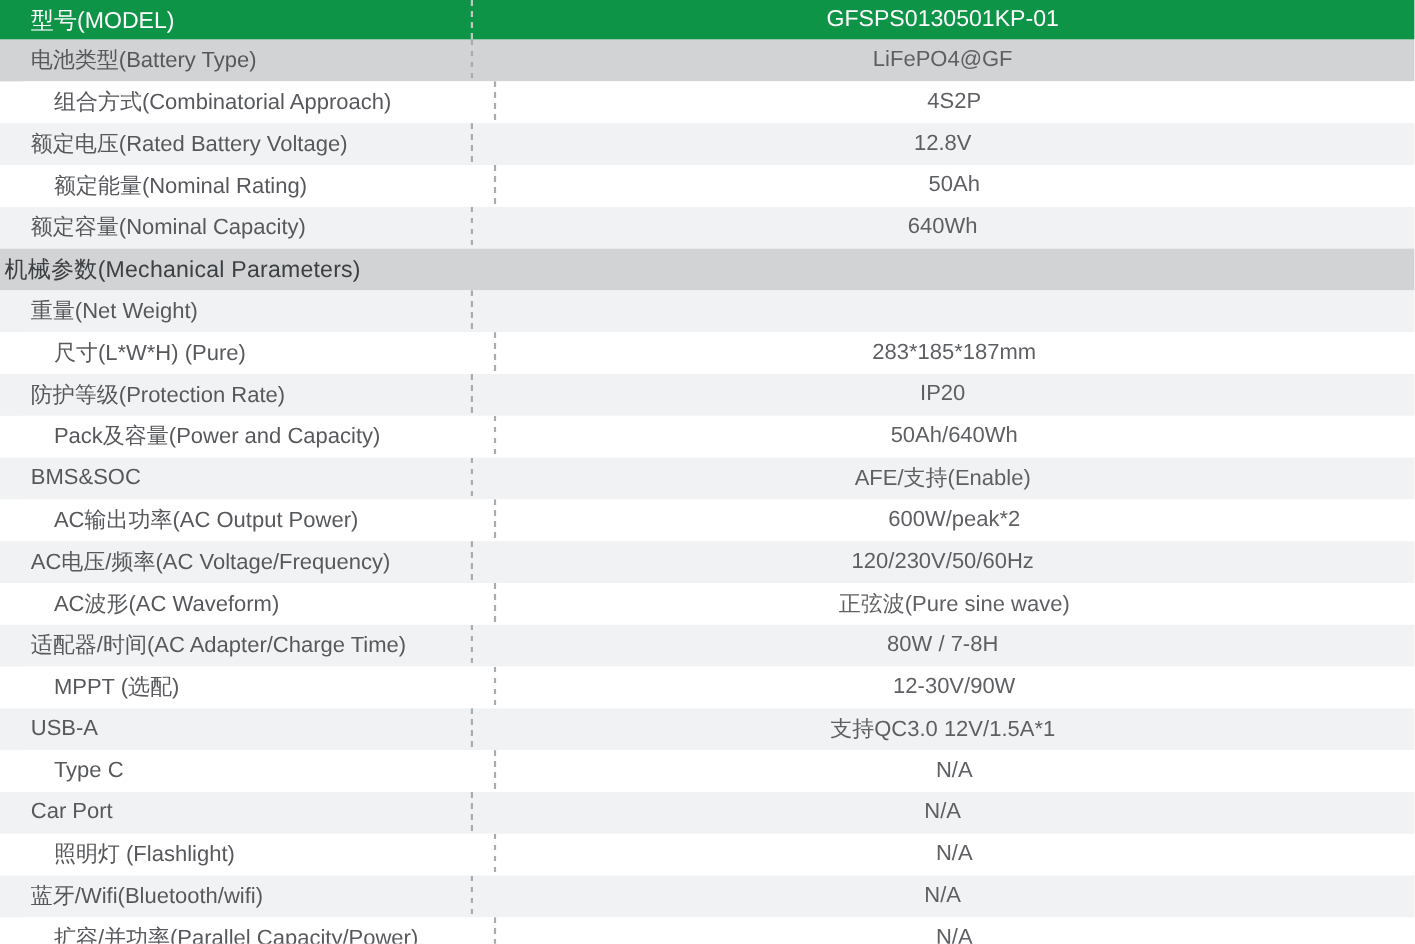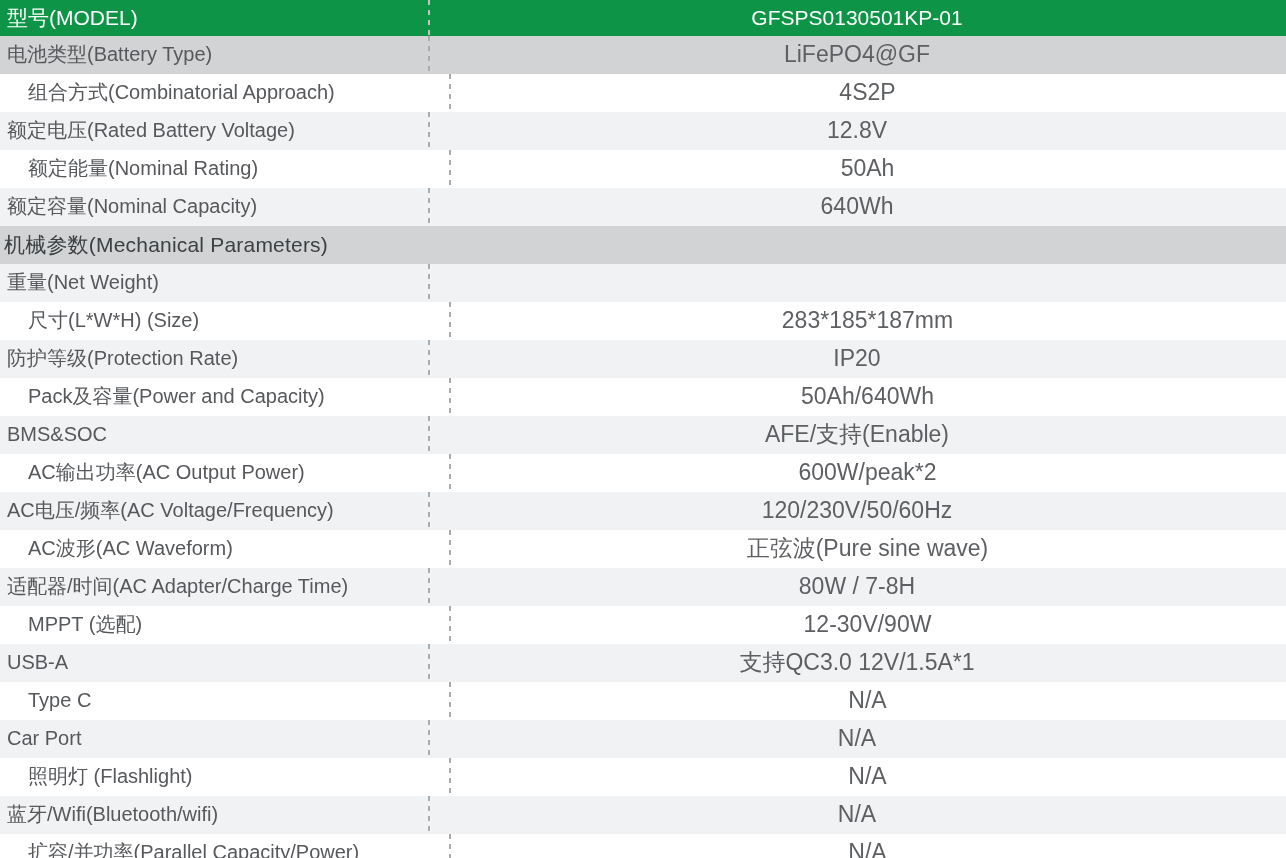--- a/index.html
+++ b/index.html
@@ -23,28 +23,28 @@
     display: flex;
     align-items: center;
     box-sizing: border-box;
   }
   .cell {
     box-sizing: border-box;
     white-space: nowrap;
   }
   .cell.label {
     width: 428px;
-    padding-left: 7px;
+    padding-left: 28px;
     font-size: 20px;
     color: var(--label-text);
   }
   .cell.value {
     flex: 1;
     text-align: center;
-    font-size: 23px;
+    font-size: 20px;
     color: var(--value-text);
   }
   .divider {
     position: absolute;
     left: 428px;
     top: 0;
     bottom: 0;
     width: 2px;
     background: repeating-linear-gradient(
       to bottom,
@@ -114,21 +114,21 @@
         <div class="cell value">640Wh</div>
       </div>
       <div class="row section-row bg-mid">
         <div class="cell section-label">机械参数(Mechanical Parameters)</div>
       </div>
       <div class="row data-row bg-light">
         <div class="cell label">重量(Net Weight)</div>
         <div class="divider"></div>
       </div>
       <div class="row data-row bg-white">
-        <div class="cell label">尺寸(L*W*H) (Size)</div>
+        <div class="cell label">尺寸(L*W*H) (Pure)</div>
         <div class="divider"></div>
         <div class="cell value">283*185*187mm</div>
       </div>
       <div class="row data-row bg-light">
         <div class="cell label">防护等级(Protection Rate)</div>
         <div class="divider"></div>
         <div class="cell value">IP20</div>
       </div>
       <div class="row data-row bg-white">
         <div class="cell label">Pack及容量(Power and Capacity)</div>

